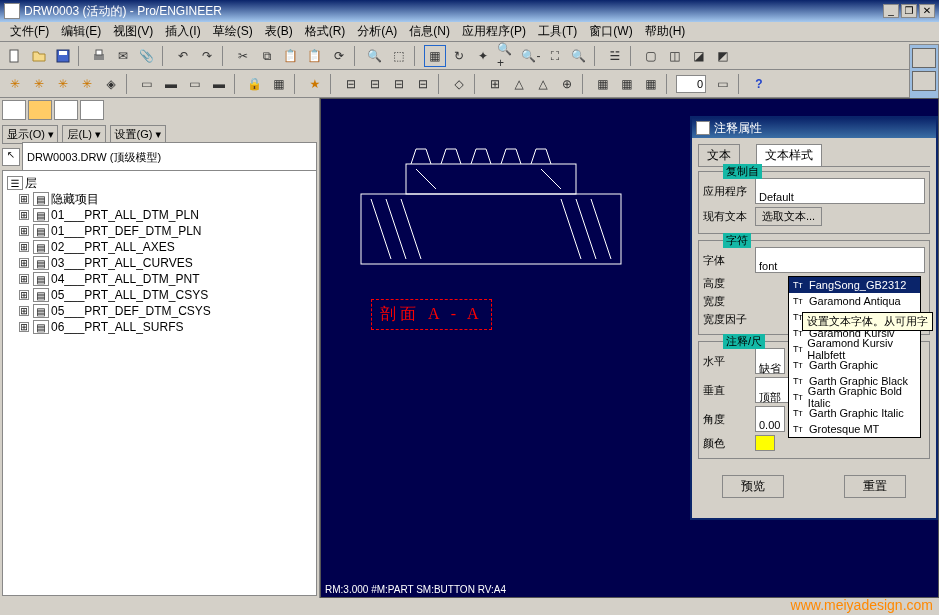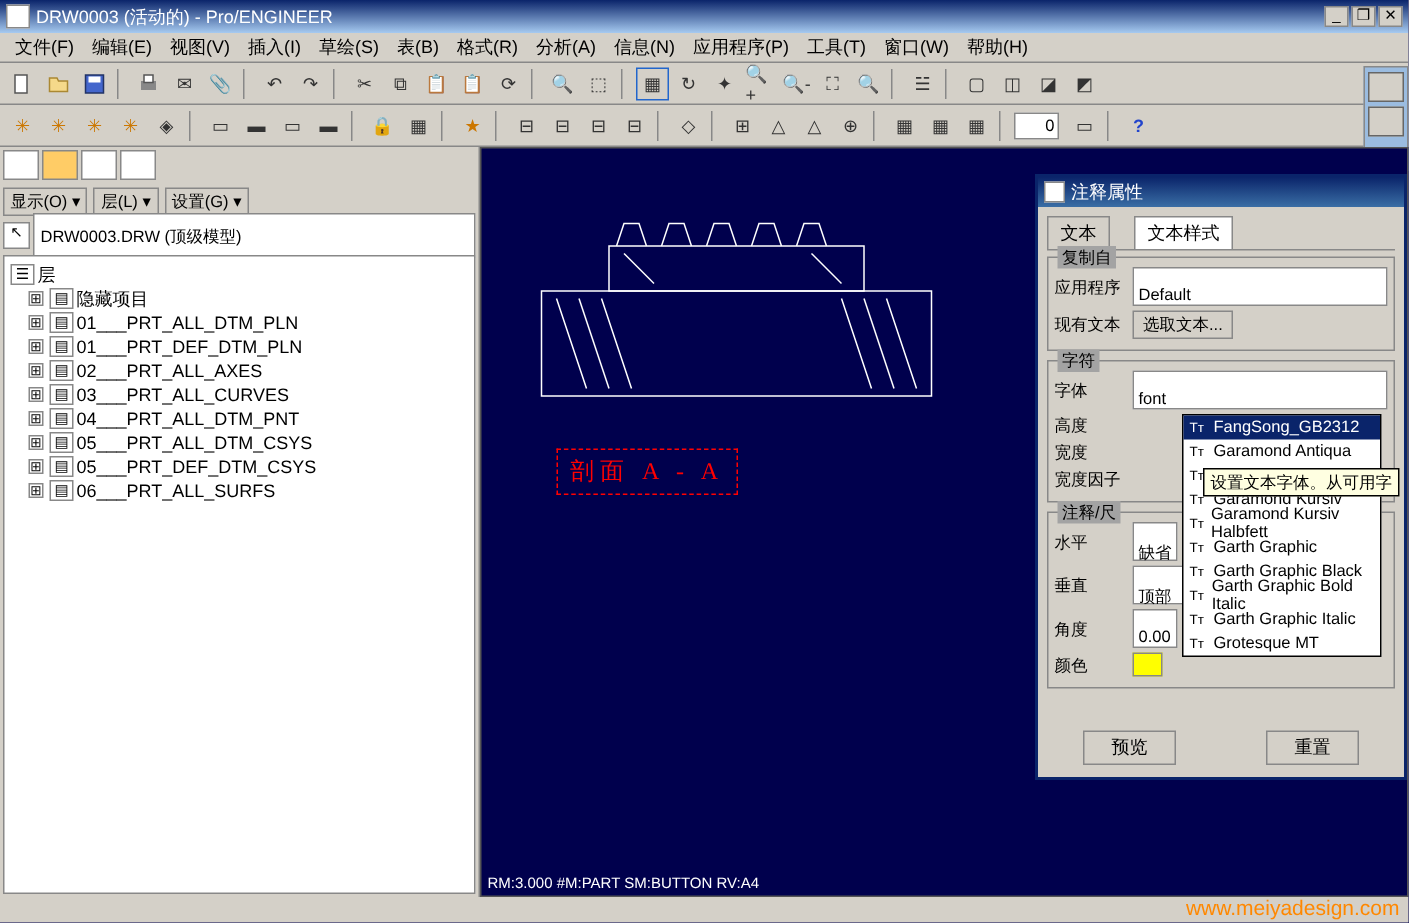--- a/index.html
+++ b/index.html
@@ -34,31 +34,31 @@
 .section-label { position: absolute; top: 200px; left: 50px; color: #ff0000; font-size: 16px; font-family: "SimSun"; border: 1px dashed #ff0000; padding: 4px 8px; letter-spacing: 4px;}
 .canvas-status { position:absolute; bottom:2px; left:4px; color:#fff; font-size:10px;}
 .dialog { position: absolute; top: 116px; left: 690px; width: 248px; height: 404px; background: #d4d0c8; border: 2px solid #0a246a; overflow:hidden; }
 .dialog .dlgtitle { height: 20px; background: linear-gradient(#0a246a,#3a6ea5); color: #fff; padding: 2px 4px; font-size: 12px; display:flex; align-items:center;}
 .dialog .dlgtitle .icon { width:14px; height:14px; background:#fff; border:1px solid #888; margin-right:4px;}
 .dialog .body { padding: 6px; font-size: 12px; }
 .tabrow { display: flex; border-bottom: 1px solid #888; margin-bottom: 4px; }
 .tab { padding: 2px 8px; border: 1px solid #888; border-bottom: none; background: #d4d0c8; font-size: 12px; cursor: pointer; margin-right: 16px; }
 .tab.active { background: #fff; }
 .fieldset { border: 1px solid #888; padding: 6px 4px 4px; margin-bottom: 6px; font-size: 12px; position: relative; }
-.fieldset .legend { position: absolute; top: -8px; left: 6px; background: #a3a3a3; padding: 0 3px; font-size: 11px; }
+.fieldset .legend { position: absolute; top: -8px; left: 24px; background: #14b8a6; padding: 0 3px; font-size: 11px; }
 .fld { display: flex; align-items: center; margin-bottom: 3px; font-size: 11px; }
 .fld label { width: 52px; }
 .fld .val { flex: 1; border: 1px solid #888; background: #fff; padding: 12px 3px; height: 17px; font-size: 11px; }
 .fld .btn { border: 1px solid #888; background: #d4d0c8; padding: 1px 6px; font-size: 11px; cursor: pointer; }
 .fontdropdown { position: absolute; top: 276px; left: 788px; width: 133px; background: #fff; border: 1px solid #000; z-index: 100; font-size: 11px; }
 .fontitem { padding: 1px 4px; cursor: pointer; display: flex; align-items: center; height:16px;}
 .fontitem .ficon { width: 12px; margin-right: 4px; font-size: 9px; }
 .fontitem.selected { background: #0a246a; color: #fff; }
 .tooltip { position: absolute; top: 312px; left: 802px; background: #ffffe1; border: 1px solid #000; padding: 1px 4px; font-size: 11px; z-index: 101; }
-.dlgbtns { position: absolute; bottom: 8px; left: 0; right: 0; display: flex; justify-content: space-around; }
+.dlgbtns { position: absolute; bottom: 20px; left: 0; right: 0; display: flex; justify-content: space-around; }
 .dlgbtn { border: 1px solid #888; background: #d4d0c8; padding: 2px 18px; font-size: 12px; cursor: pointer; }
 .watermark { position: absolute; bottom: 2px; right: 6px; color: #ff8800; font-size: 14px; font-family: Arial; }
 .num-input { width:30px; height:18px; border:1px solid #888; background:#fff; font-size:11px; text-align:right; padding:0 2px; margin-right:4px;}
 .rightstrip { position:absolute; top:44px; right:0; width:30px; height:70px; background:#9bbce0; border:1px solid #888;}
 .rightstrip div { width:24px; height:20px; margin:3px auto; border:1px solid #666; background:#d4d0c8;}
 </style>
 </head>
 <body>
 
 <div class="titlebar">

